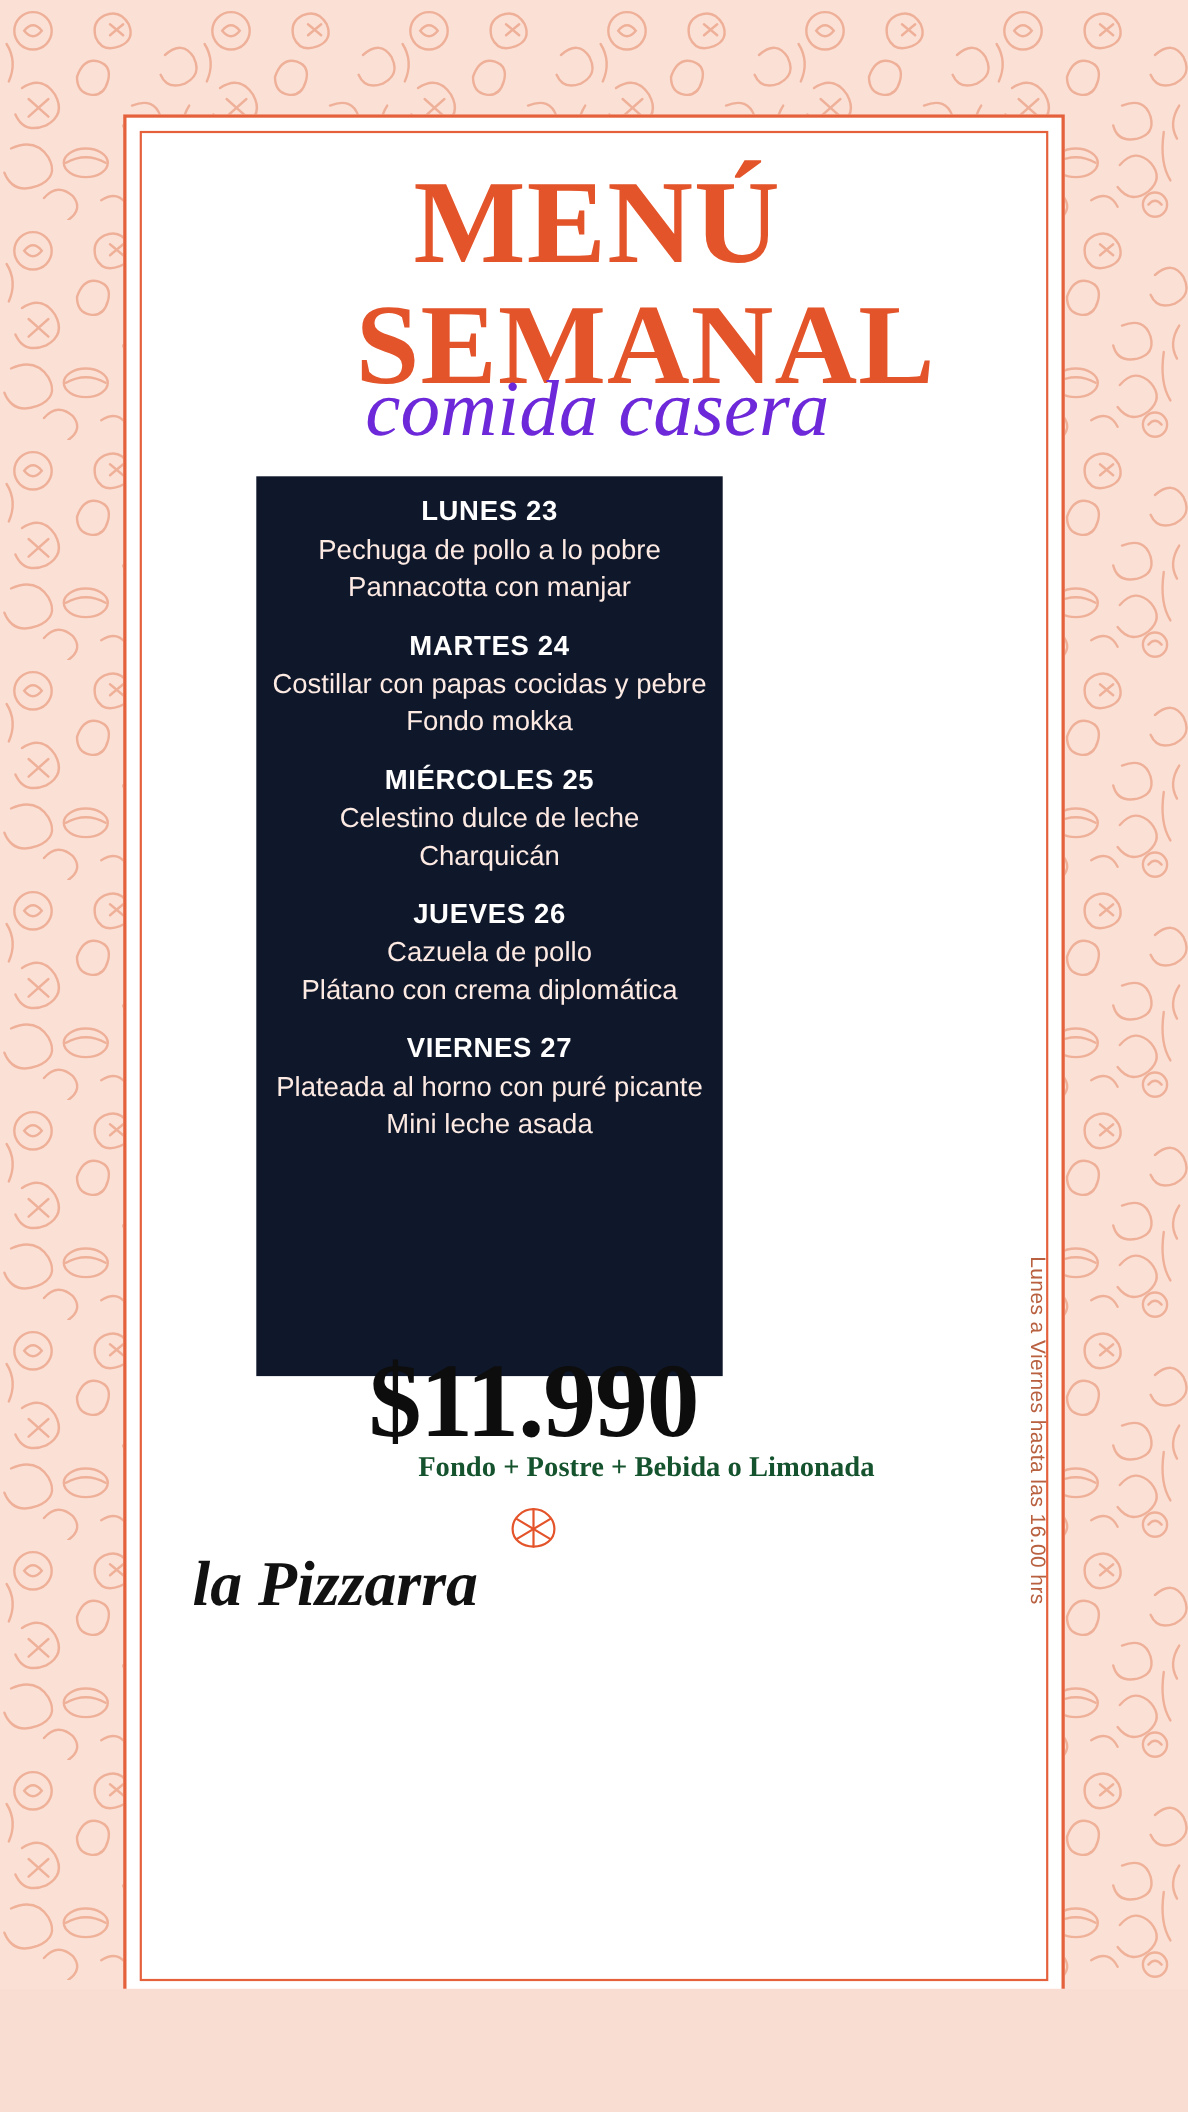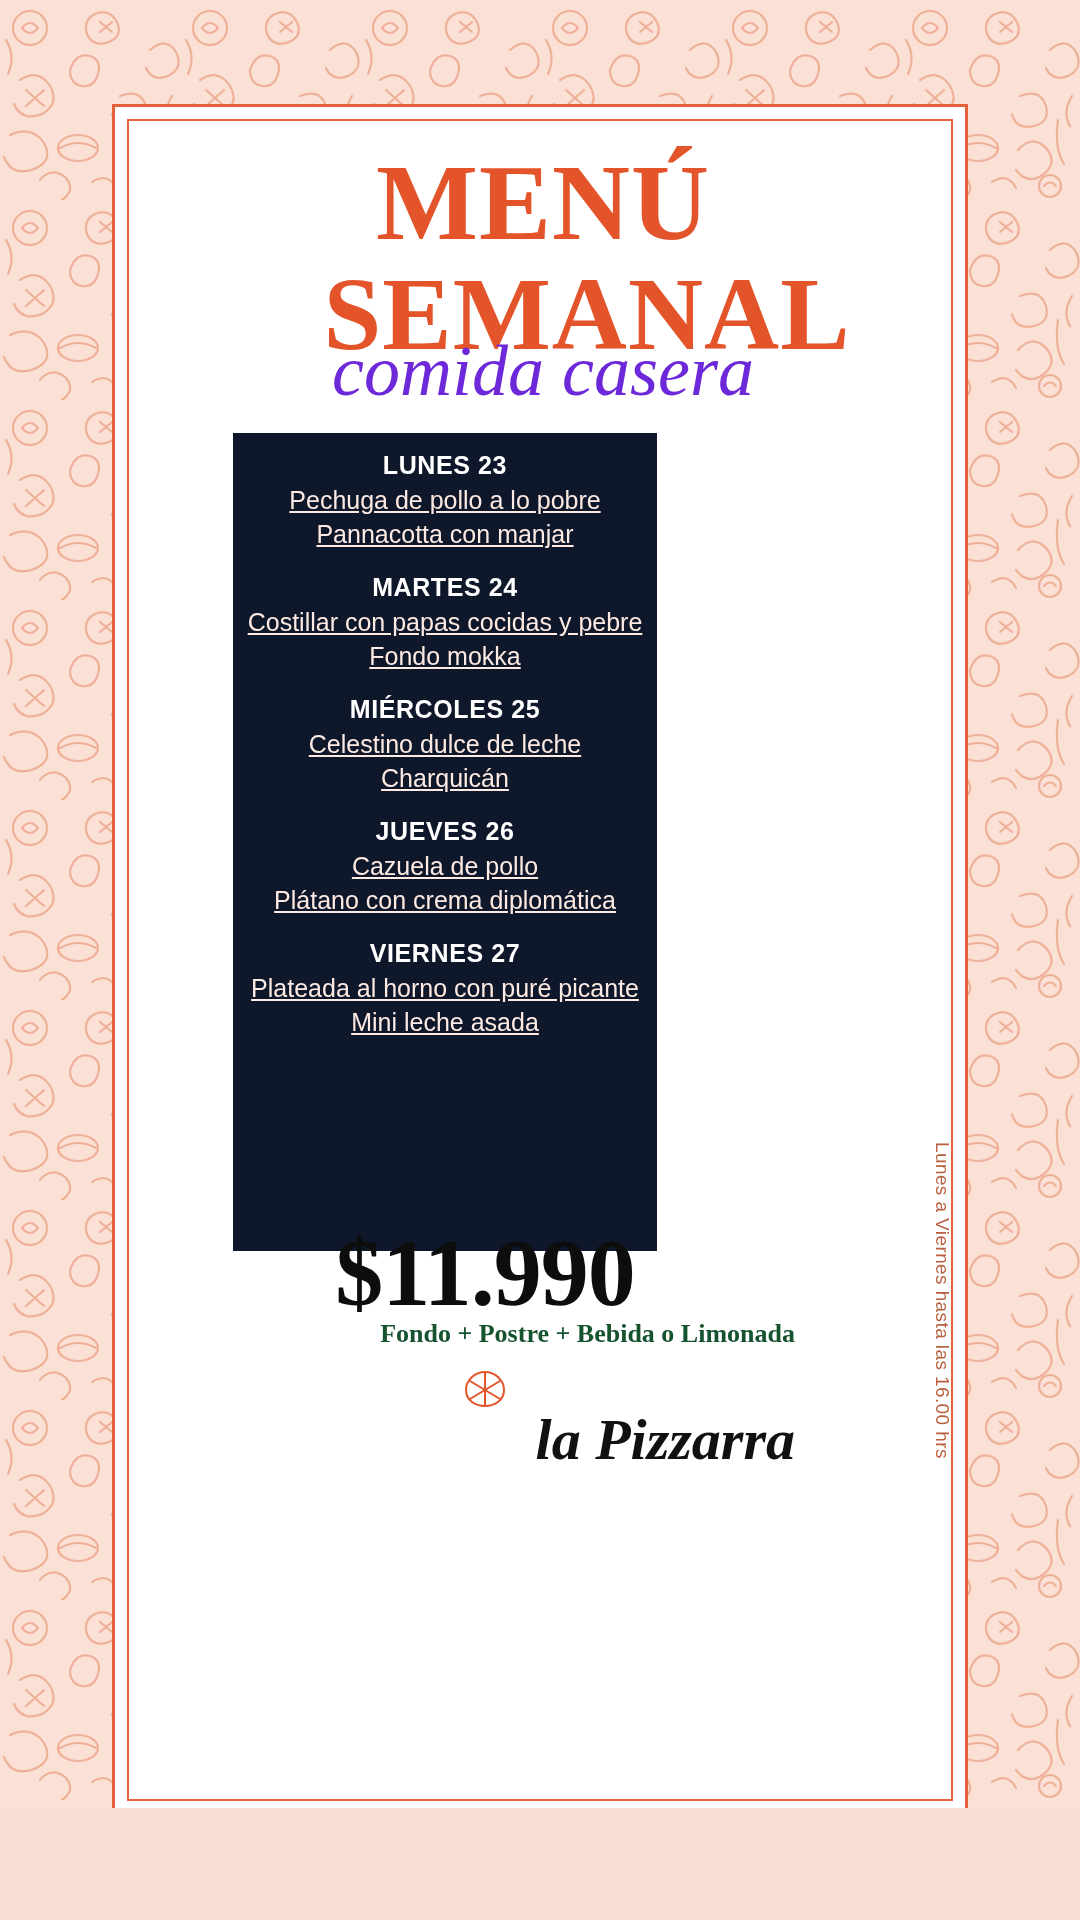--- a/index.html
+++ b/index.html
@@ -121,21 +121,20 @@
     font-weight: bold;
     letter-spacing: 0.6px;
     color: #ffffff;
     margin-bottom: 4px;
   }
   .day-item {
     font-size: 25px;
     font-weight: 300;
     line-height: 1.34;
     color: #fdeae3;
-    text-decoration: underline;
   }
 
   
   .price {
     position: absolute;
     top: 1118px;
     left: 60px;
     width: 620px;
     text-align: center;
     font-family: "Liberation Serif", serif;
@@ -156,21 +155,21 @@
     font-size: 26px;
     color: #14532d;
   }
 
   
   #logo {
     position: absolute;
     top: 1262px;
     left: 60px;
     width: 620px;
-    text-align: right;
+    text-align: left;
   }
   #logo-mark {
     display: block;
     margin: 0 auto 2px auto;
     width: 46px;
     height: 40px;
   }
   #logo-text {
     font-family: "Liberation Serif", serif;
     font-style: italic;

